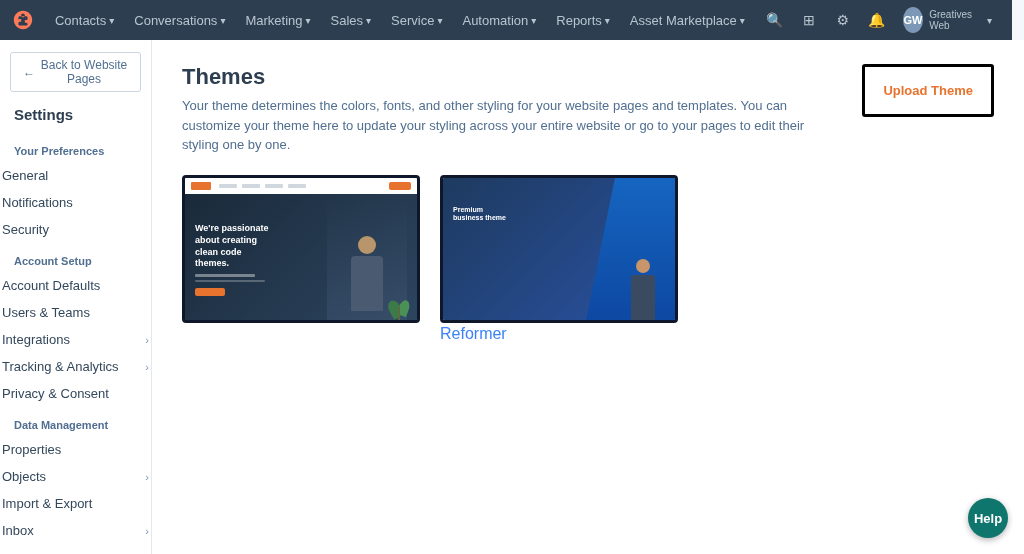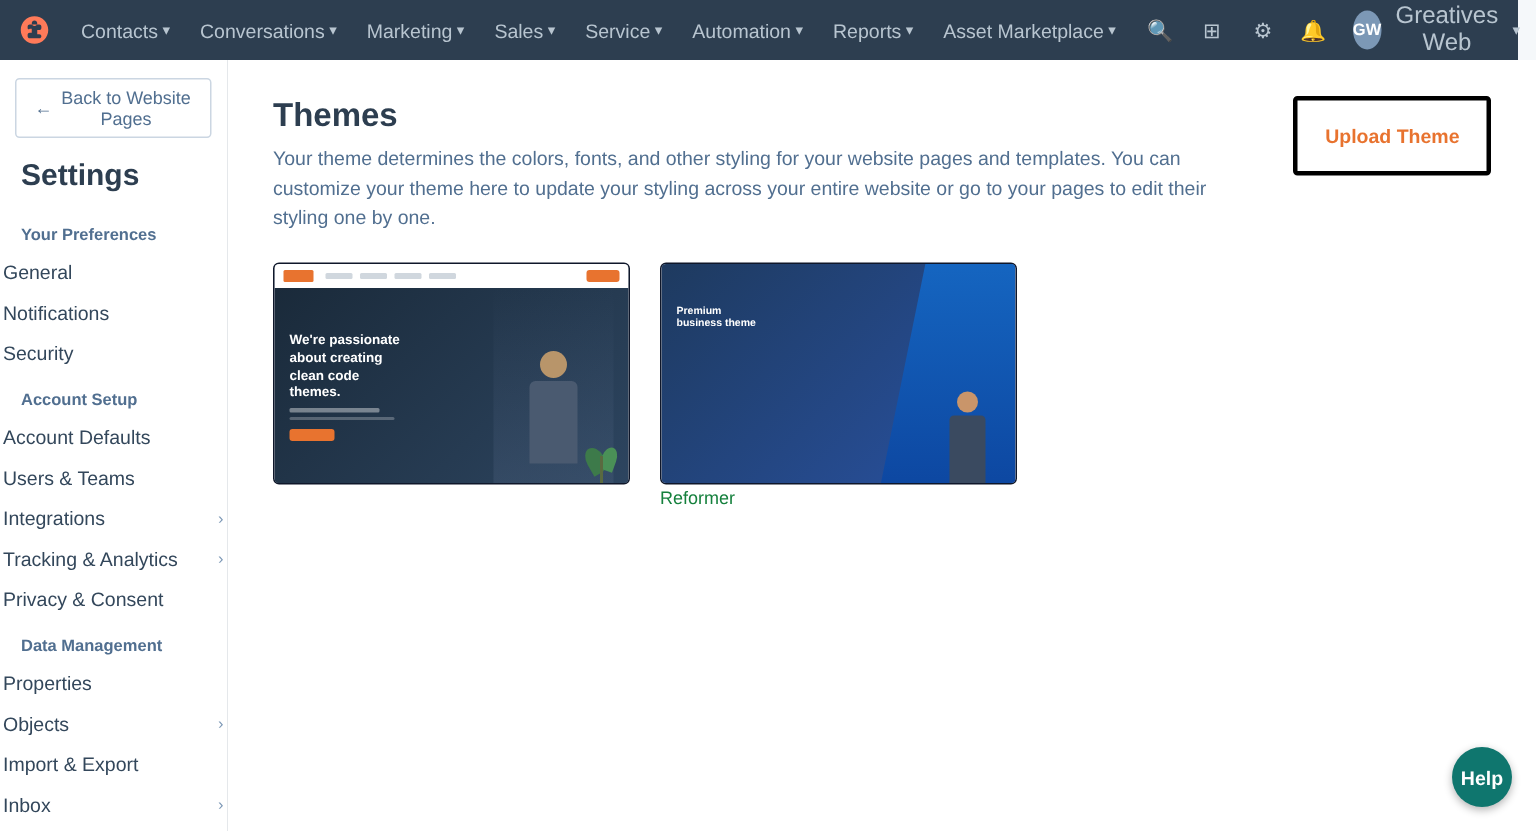--- a/index.html
+++ b/index.html
@@ -102,21 +102,21 @@
       padding: 5px 12px;
       font-size: 12px;
       color: #516f90;
       cursor: pointer;
       border: 1px solid #cbd6e2;
       border-radius: 3px;
       margin: 0 10px 14px 10px;
       background: #fff;
     }
     .sidebar-title {
-      font-size: 20px;
+      font-size: 15px;
       font-weight: 700;
       color: #2d3e50;
       padding: 0 14px 10px 14px;
     }
     .sidebar-section-header {
       font-size: 11px;
       font-weight: 700;
       color: #516f90;
       padding: 12px 14px 5px 14px;
       text-transform: none;
@@ -183,33 +183,33 @@
     }
     .theme-card {
       width: 238px;
       cursor: pointer;
     }
     .theme-card-image {
       width: 238px;
       height: 148px;
       border-radius: 4px;
       overflow: hidden;
-      border: 1px solid #0f172a;
+      border: 3px solid #0f172a;
       position: relative;
       background: #e8ecf0;
     }
     .theme-card-label {
       margin-top: 6px;
       font-size: 13px;
       color: #0073ae;
       font-weight: 500;
     }
     .theme-card-sublabel {
-      font-size: 12px;
-      color: #15803d;
+      font-size: 16px;
+      color: #3b82f6;
       margin-top: 2px;
     }
 
     
     .theme-preview-main {
       width: 100%;
       height: 100%;
       background: #2d3e50;
       position: relative;
       overflow: hidden;
@@ -389,21 +389,21 @@
   <div class="nav-spacer"></div>
 
   <div class="nav-icons">
     <div class="nav-icon-btn">🔍</div>
     <div class="nav-icon-btn">⊞</div>
     <div class="nav-icon-btn">⚙</div>
     <div class="nav-icon-btn">🔔</div>
   </div>
   <div class="nav-avatar">
     <div class="avatar-circle">GW</div>
-    <span style="font-size:16px;text-align:center;">Greatives Web</span>
+    <span style="font-size:10px;">Greatives Web</span>
     <span style="font-size:10px;">▾</span>
   </div>
 </nav>
 
 <div class="app-layout">
 
   <aside class="sidebar">
     <button class="back-btn">
       <span>←</span>
       <span>Back to Website Pages</span>

